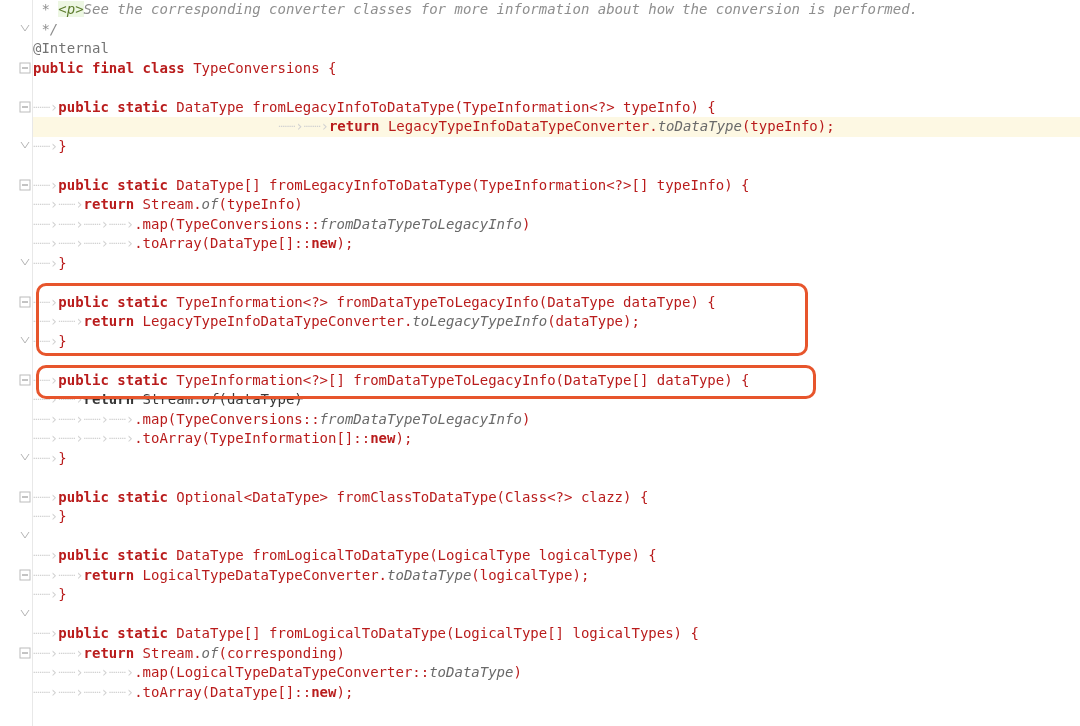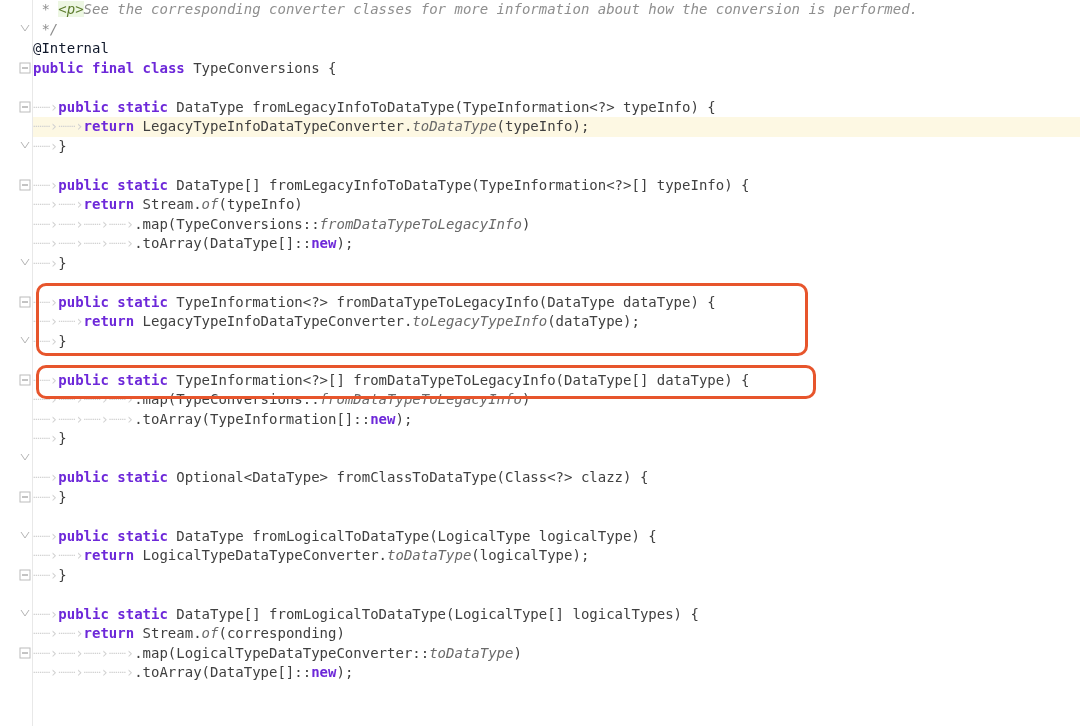--- a/index.html
+++ b/index.html
@@ -44,30 +44,31 @@
     padding-left: 0;
   }
   .line {
     height: 19.5px;
     white-space: pre;
     position: relative;
     padding-left: 0;
   }
   .line.hl {
     background: #fdf8e3;
+    text-align: center;
   }
   .ws {
     color: #d2d2d2;
   }
-  .kw { color: #6d28d9; font-weight: bold; }
-  .ann { color: #0f172a; }
+  .kw { color: #b91c1c; font-weight: bold; }
+  .ann { color: #737373; }
   .mi { color: #6a6a6a; font-style: italic; }
   .cm { color: #8e8e8e; font-style: italic; }
   .tag { color: #5c7c2d; font-style: italic; background:#edf7e3; }
-  .txt { color: #404040; }
+  .txt { color: #b91c1c; }
   .ovr {
     color: #383838;
     text-decoration: line-through;
     text-decoration-color: rgba(0,0,0,0.25);
   }
   
   .box {
     position: absolute;
     border: 3px solid #e7552c;
     border-radius: 10px;
@@ -187,20 +188,21 @@
     <div class="line"><span class="ws">┈┈›┈┈›┈┈›┈┈›</span><span class="txt">.toArray(DataType[]::</span><span class="kw">new</span><span class="txt">);</span></div>
     <div class="line"><span class="ws">┈┈›</span><span class="txt">}</span></div>
     <div class="line"></div>
 
     <div class="line"><span class="ws">┈┈›</span><span class="kw">public</span> <span class="kw">static</span><span class="txt"> TypeInformation&lt;?&gt; fromDataTypeToLegacyInfo(DataType dataType) {</span></div>
     <div class="line"><span class="ws">┈┈›┈┈›</span><span class="kw">return</span><span class="txt"> LegacyTypeInfoDataTypeConverter.</span><span class="mi">toLegacyTypeInfo</span><span class="txt">(dataType);</span></div>
     <div class="line"><span class="ws">┈┈›</span><span class="txt">}</span></div>
     <div class="line"></div>
 
     <div class="line"><span class="ws">┈┈›</span><span class="kw">public</span> <span class="kw">static</span><span class="txt"> TypeInformation&lt;?&gt;[] fromDataTypeToLegacyInfo(DataType[] dataType) {</span></div>
+    <div class="line"><span class="ws">┈┈›┈┈›</span><span class="kw ovr">return</span><span class="txt ovr"> Stream.</span><span class="mi ovr">of</span><span class="txt ovr">(dataType)</span></div>
     <div class="line"><span class="ws">┈┈›┈┈›┈┈›┈┈›</span><span class="txt">.map(TypeConversions::</span><span class="mi">fromDataTypeToLegacyInfo</span><span class="txt">)</span></div>
     <div class="line"><span class="ws">┈┈›┈┈›┈┈›┈┈›</span><span class="txt">.toArray(TypeInformation[]::</span><span class="kw">new</span><span class="txt">);</span></div>
     <div class="line"><span class="ws">┈┈›</span><span class="txt">}</span></div>
     <div class="line"></div>
 
     <div class="line"><span class="ws">┈┈›</span><span class="kw">public</span> <span class="kw">static</span><span class="txt"> Optional&lt;DataType&gt; fromClassToDataType(Class&lt;?&gt; clazz) {</span></div>
     <div class="line"><span class="ws">┈┈›</span><span class="txt">}</span></div>
     <div class="line"></div>
 
     <div class="line"><span class="ws">┈┈›</span><span class="kw">public</span> <span class="kw">static</span><span class="txt"> DataType fromLogicalToDataType(LogicalType logicalType) {</span></div>

